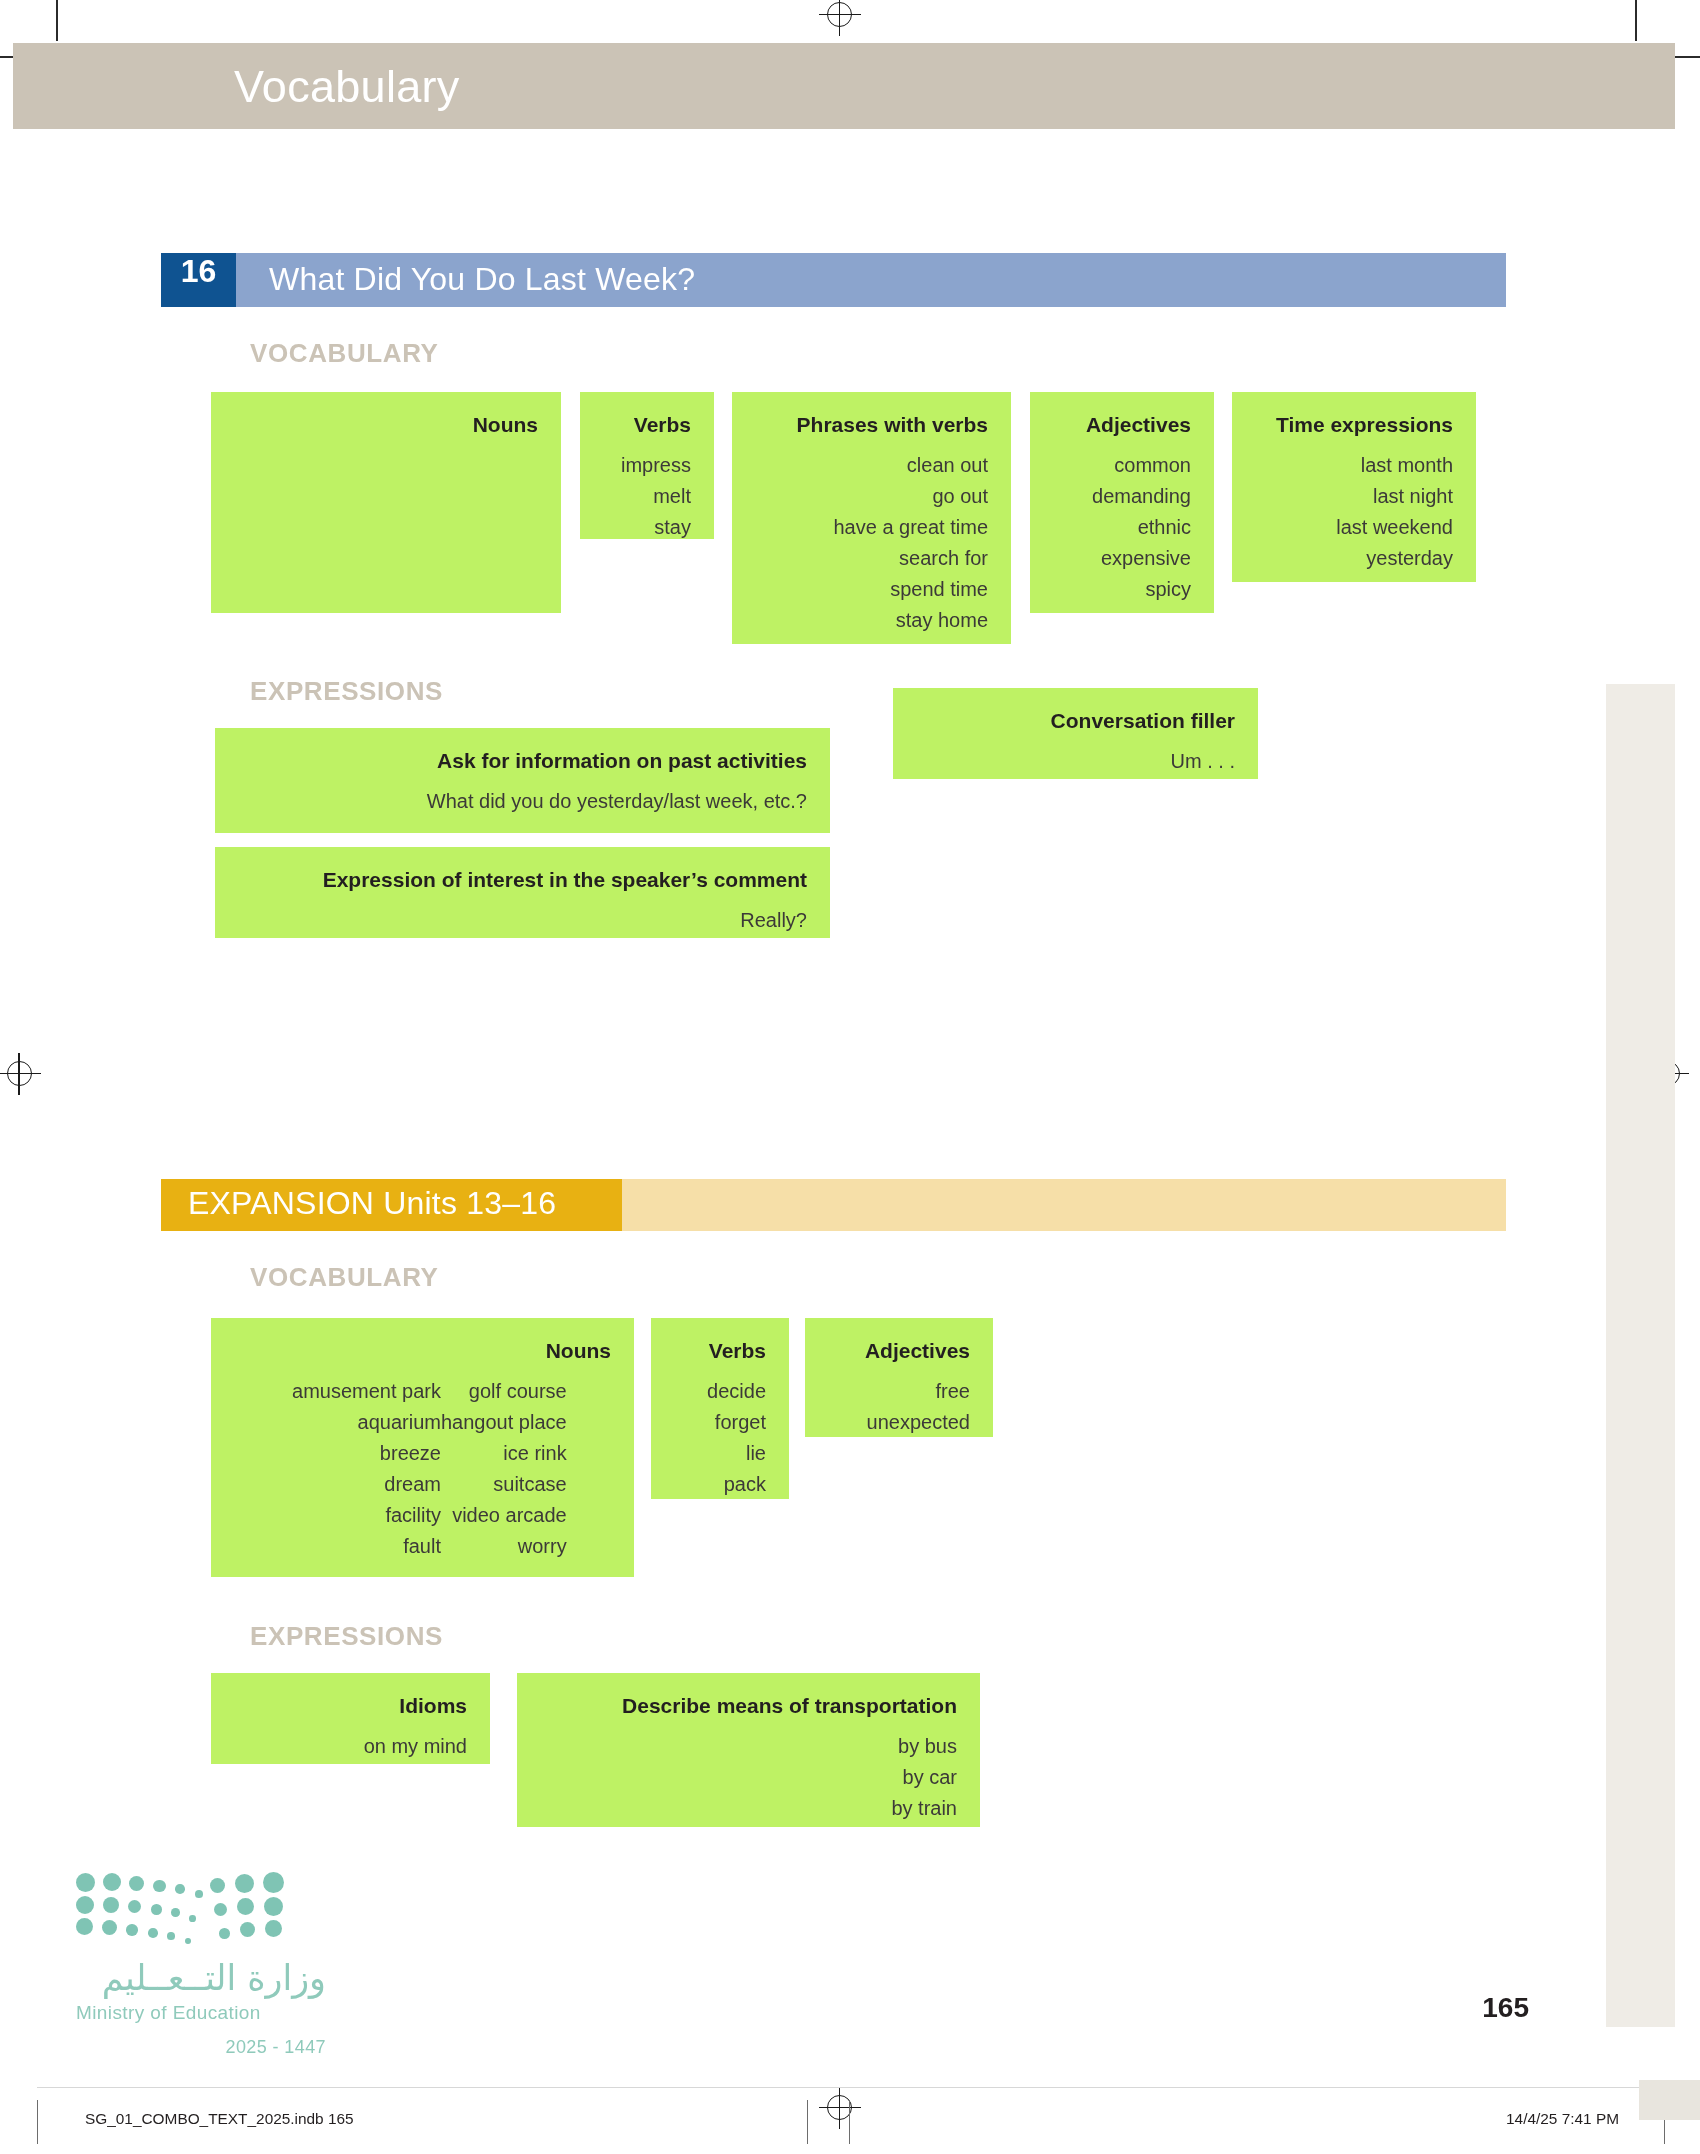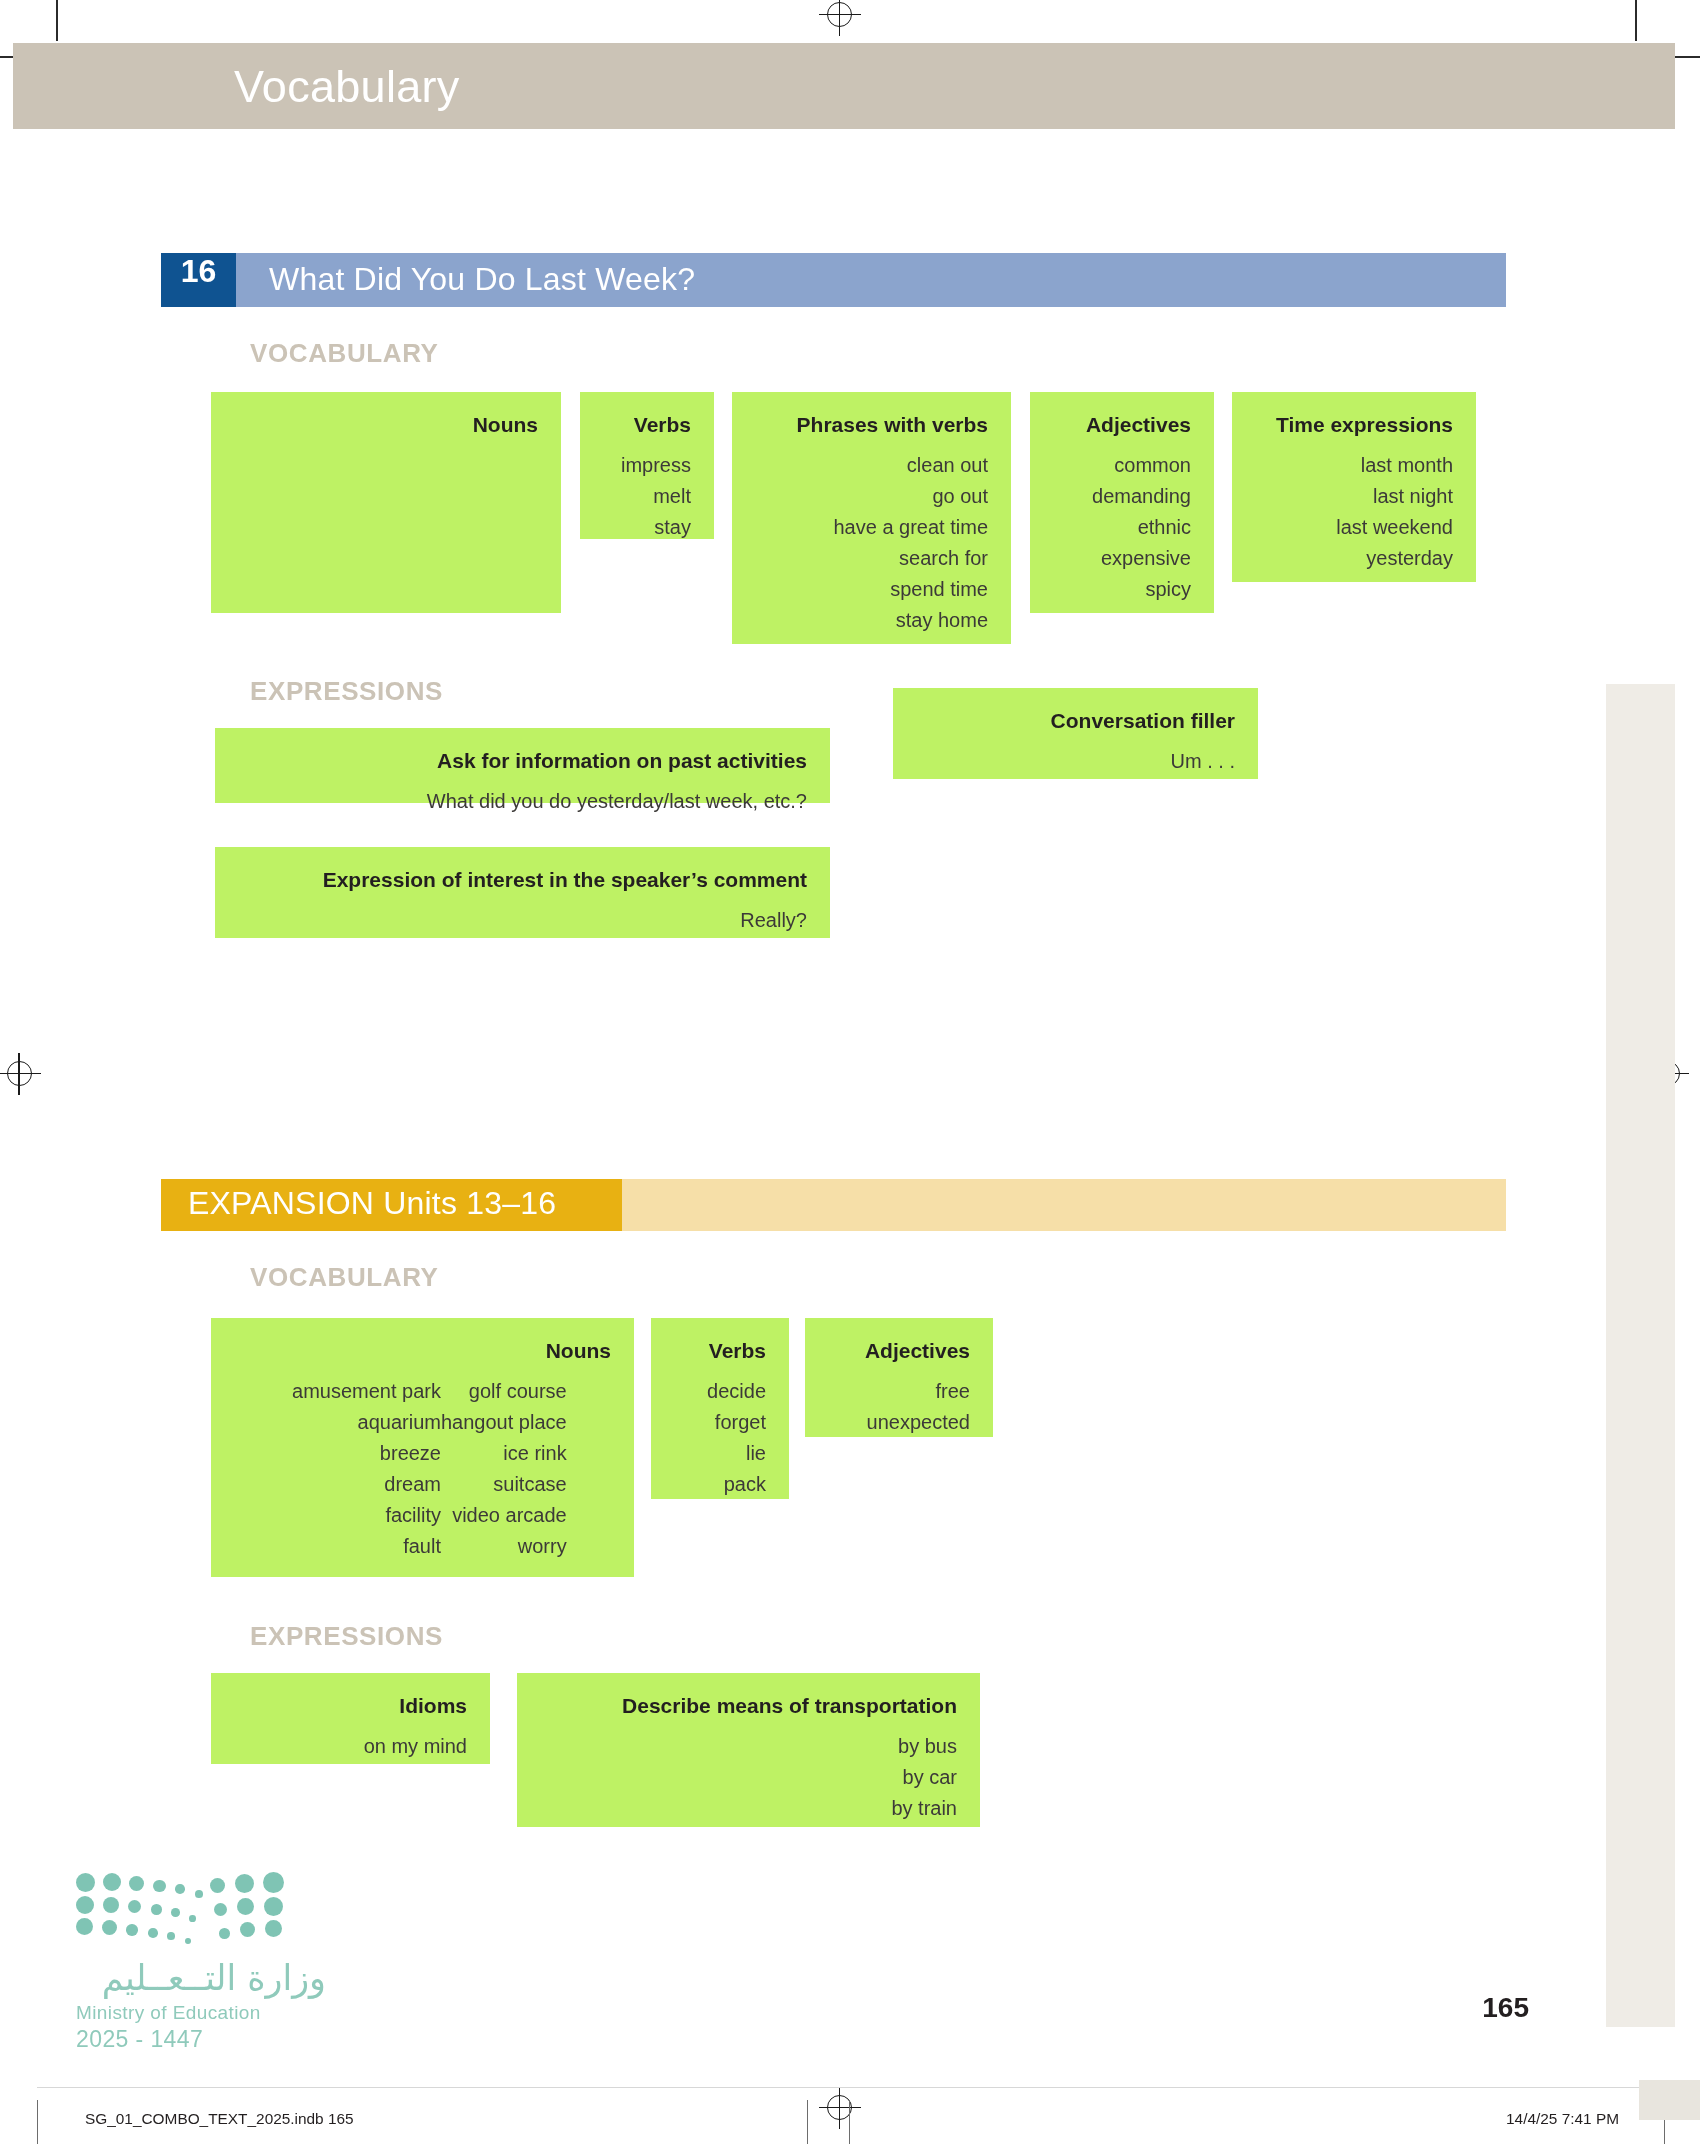--- a/index.html
+++ b/index.html
@@ -179,25 +179,26 @@
     line-height: 1.1;
   }
   .logo-en {
     margin-top: 3.8px;
     font-size: 19px;
     color: #8fcabb;
     font-family: "Liberation Sans Narrow", "Liberation Sans", sans-serif;
     letter-spacing: 0.4px;
   }
   .logo-yr {
-    margin-top: 2px;
-    font-size: 23px;
+    margin-top: 13px;
+    font-size: 18px;
     color: #8fcabb;
     font-family: "Liberation Sans Narrow", "Liberation Sans", sans-serif;
     letter-spacing: 0.4px;
+    text-align: right;
   }
 
   
   .page-number {
     position: absolute;
     right: 171px; top: 1992px;
     font-size: 28px;
     font-weight: 700;
     color: #231f20;
   }
@@ -297,21 +298,21 @@
     <div class="vbox-col">
       <span class="vword">last month</span>
       <span class="vword">last night</span>
       <span class="vword">last weekend</span>
       <span class="vword">yesterday</span>
     </div>
   </div>
 
   <div class="section-head" style="left:250px; top:676px;">EXPRESSIONS</div>
 
-  <div class="vbox" style="left:215px; top:728px; width:615px; height:75px;">
+  <div class="vbox" style="left:215px; top:728px; width:615px; height:105px;">
     <div class="vbox-title">Ask for information on past activities</div>
     <div class="expr-line">What did you do yesterday/last week, etc.?</div>
   </div>
 
   <div class="vbox" style="left:849px; top:688px; width:365px; height:91px;margin-left:44px;">
     <div class="vbox-title">Conversation filler</div>
     <div class="expr-line">Um . . .</div>
   </div>
 
   <div class="vbox" style="left:215px; top:847px; width:615px; height:91px;">

